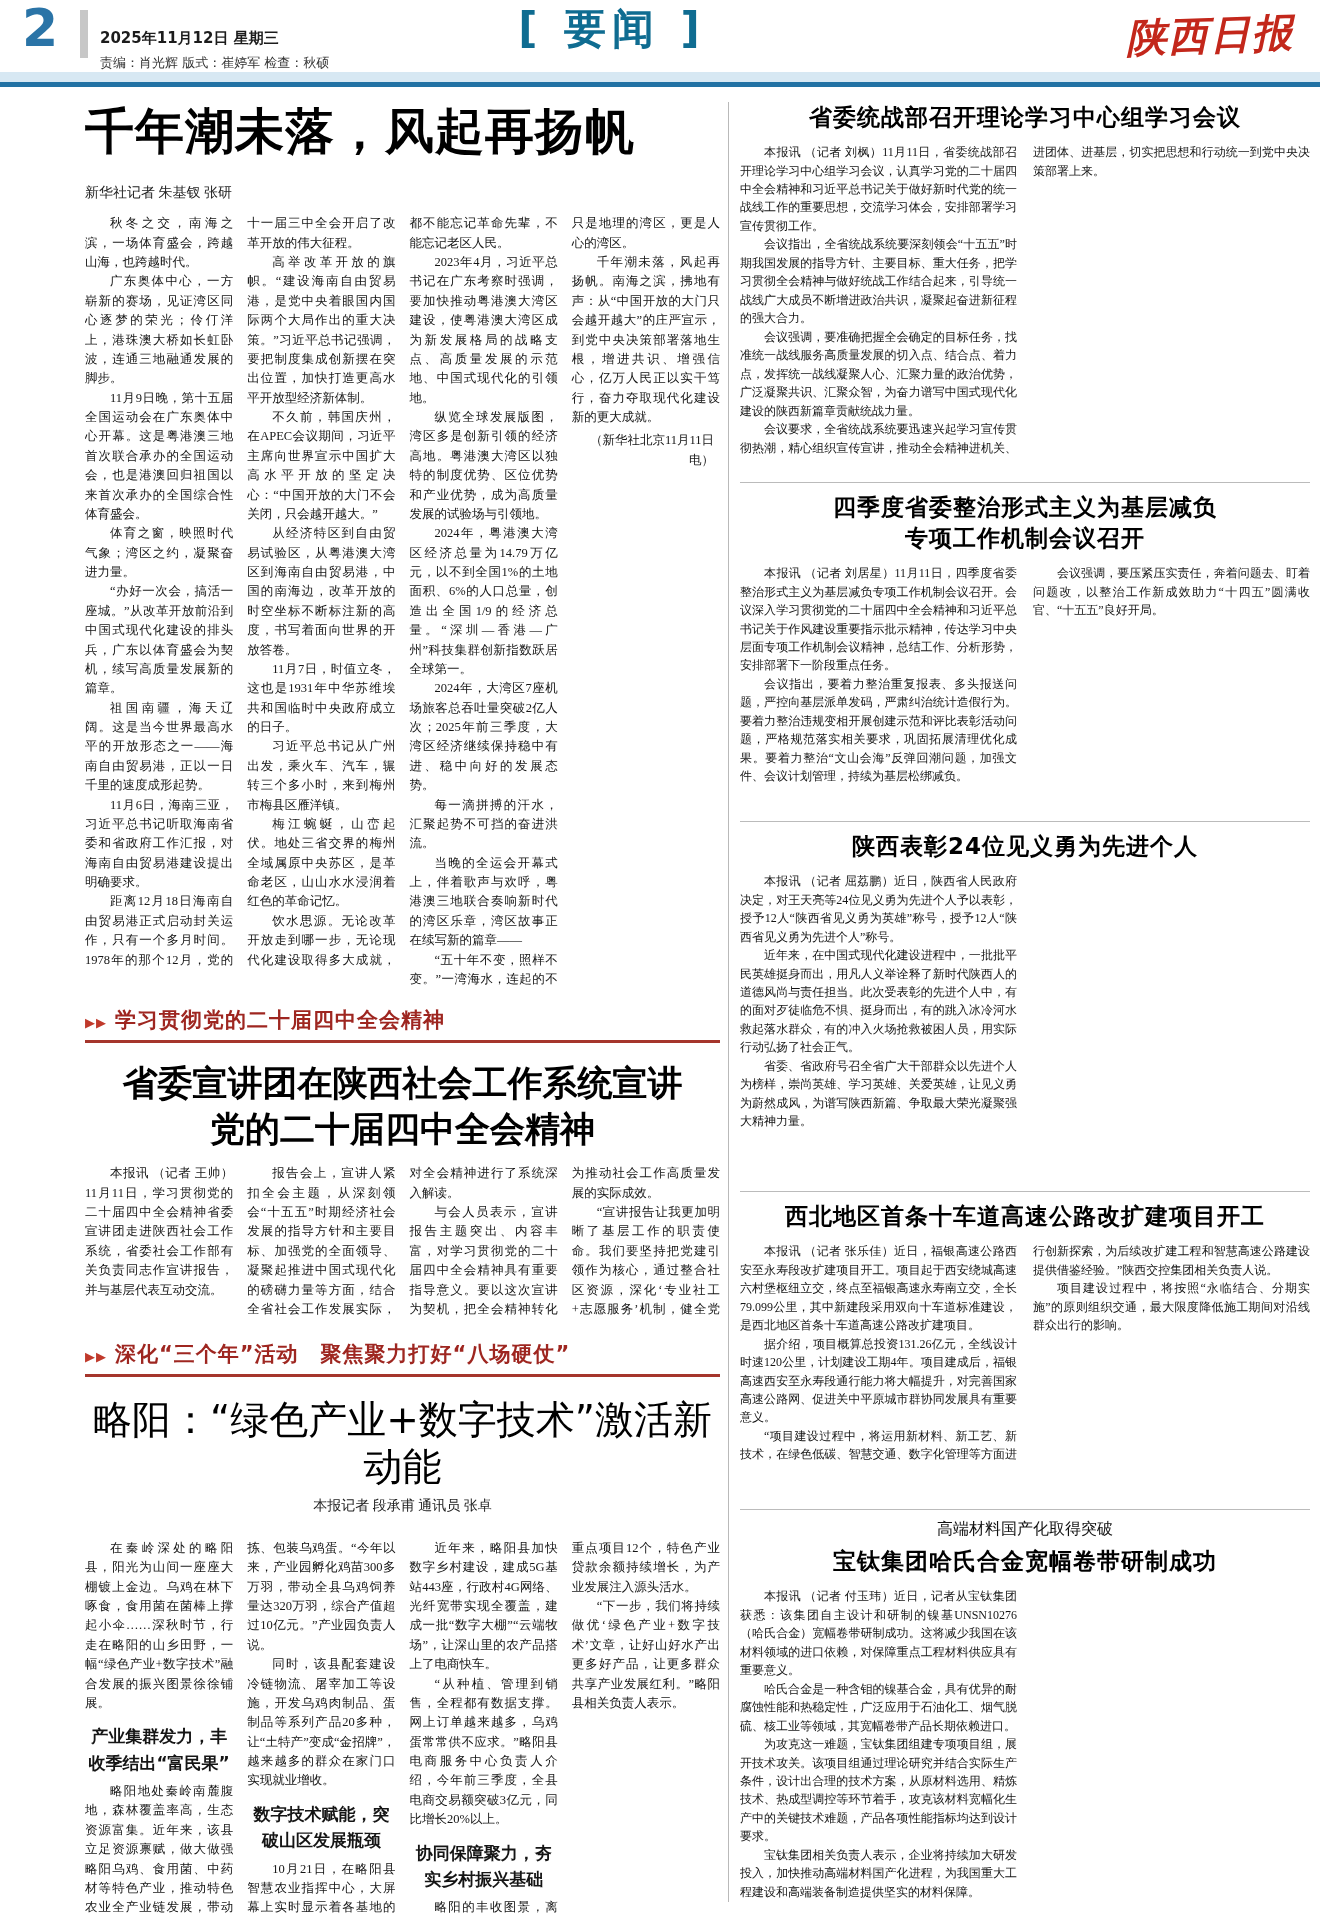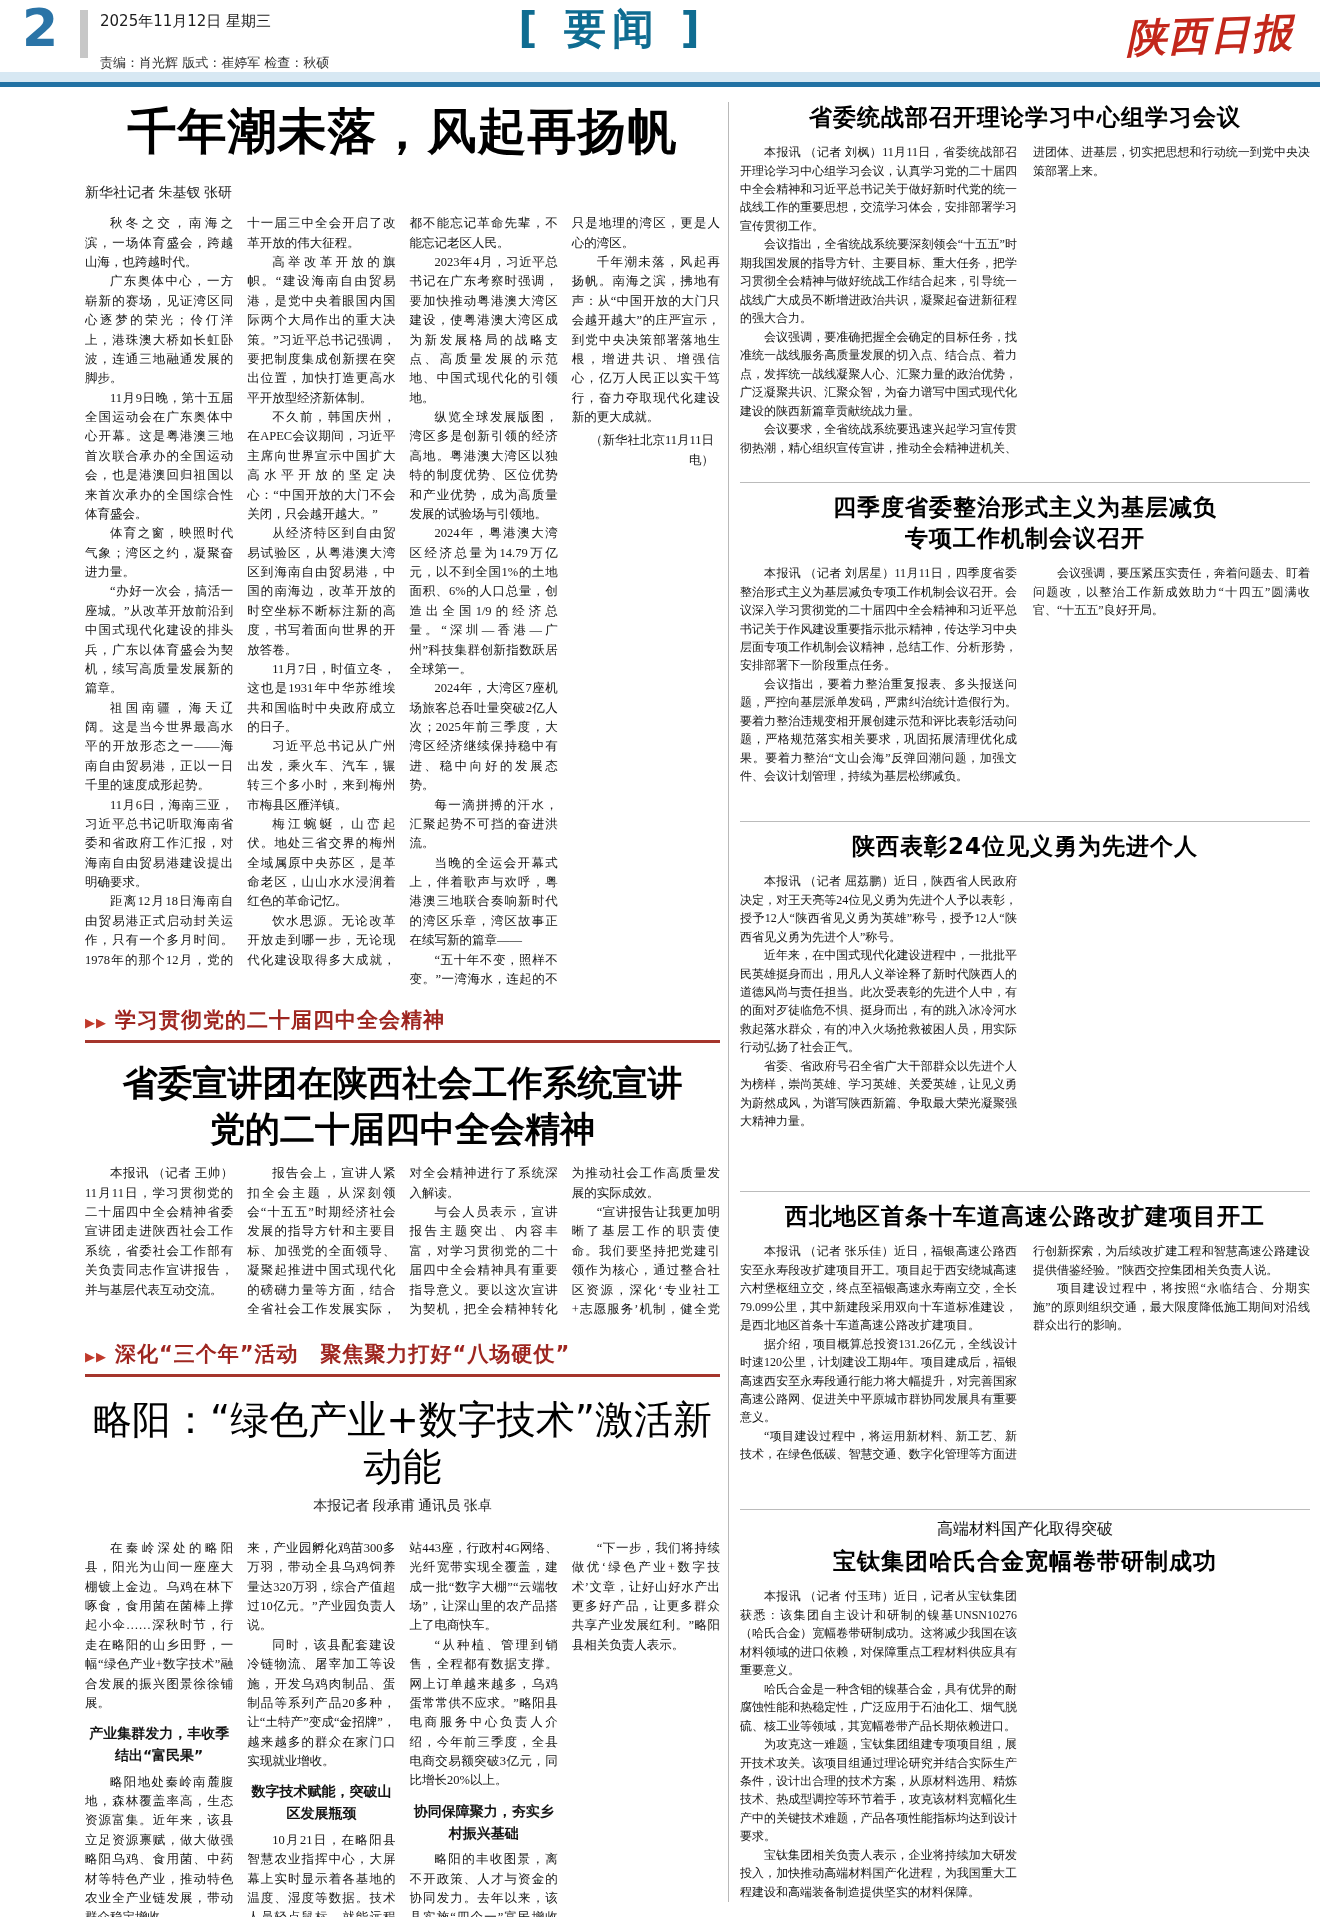--- a/index.html
+++ b/index.html
@@ -2,41 +2,41 @@
 <html><head>
 <meta charset="utf-8">
 <style>
   html,body{margin:0;padding:0;}
   body{width:1320px;height:1917px;background:#ffffff;font-family:"Liberation Serif","DejaVu Serif",serif;color:#141414;}
   .page{position:relative;width:1320px;height:1917px;overflow:hidden;background:#fff;}
 
   
   .pagenum{position:absolute;left:22px;top:2px;font-family:"DejaVu Sans",sans-serif;font-weight:900;font-size:52px;color:#2a74a7;line-height:1;}
   .vbar{position:absolute;left:80px;top:10px;width:8px;height:48px;background:#c7c7c7;}
-  .dateline{position:absolute;left:100px;top:12px;font-family:"DejaVu Sans",sans-serif;font-size:15px;font-weight:400;color:#1c1c1c;}
+  .dateline{position:absolute;left:100px;top:29px;font-family:"DejaVu Sans",sans-serif;font-size:15px;font-weight:700;color:#1c1c1c;}
   .editors{position:absolute;left:100px;top:54px;font-family:"DejaVu Sans",sans-serif;font-size:13px;color:#333;}
   .section-title{position:absolute;left:0;width:1224px;top:2px;text-align:center;font-family:"DejaVu Sans",sans-serif;font-weight:900;font-size:42px;color:#0f6c91;letter-spacing:6px;line-height:1.3;}
   .masthead{position:absolute;right:26px;top:8px;font-family:"DejaVu Serif",serif;font-style:italic;font-weight:900;font-size:40px;color:#c3271b;letter-spacing:2px;transform:rotate(-2deg);}
   .band{position:absolute;left:0;top:72px;width:1320px;height:10px;background:#d7e8f3;border-bottom:5px solid #2272a4;}
 
   
   .left-region{position:absolute;left:85px;top:96px;width:635px;}
   .right-region{position:absolute;left:740px;top:96px;width:570px;}
   .vrule{position:absolute;left:728px;top:102px;height:1800px;width:1px;background:#b9b9b9;}
 
   
   .body{text-align:justify;column-fill:auto;overflow:hidden;color:#151515;}
   .cols4{column-count:4;column-gap:14px;font-size:12.5px;line-height:1.55;}
   .cols2{column-count:2;column-gap:16px;font-size:12px;line-height:1.54;}
   .para{margin:0;text-indent:2em;}
-  .para.sub{font-family:"DejaVu Sans",sans-serif;font-weight:700;font-size:14px;text-indent:0;text-align:center;margin:10px 0 6px;}
+  .para.sub{font-family:"DejaVu Sans",sans-serif;font-weight:700;font-size:17px;text-indent:0;text-align:center;margin:10px 0 6px;}
   .para.end{text-indent:0;text-align:right;padding-right:6px;margin-top:4px;}
 
   
-  .main-headline{margin:8px 0 8px;font-family:"DejaVu Sans",sans-serif;font-weight:900;font-size:49px;letter-spacing:1px;text-align:center;color:#000;line-height:1.15;}
+  .main-headline{margin:8px 0 8px;font-family:"DejaVu Sans",sans-serif;font-weight:900;font-size:49px;letter-spacing:1px;color:#000;line-height:1.15;}
   .main-byline{text-align:left;font-size:14px;color:#222;margin:24px 0 12px;}
   .h-main{height:778px;}
 
   
   .banner{display:flex;align-items:baseline;gap:8px;margin-top:14px;padding-bottom:6px;border-bottom:3px solid #a5352c;font-family:"DejaVu Sans",sans-serif;font-weight:700;font-size:21px;color:#9e2620;letter-spacing:1px;}
   .banner .flag{font-size:13px;color:#c0392b;}
 
   
   .m1-headline{margin:18px 0 4px;font-family:"DejaVu Sans",sans-serif;font-weight:900;font-size:35px;line-height:1.3;text-align:center;color:#000;}
   .h-m1{height:162px;margin-top:12px;}

